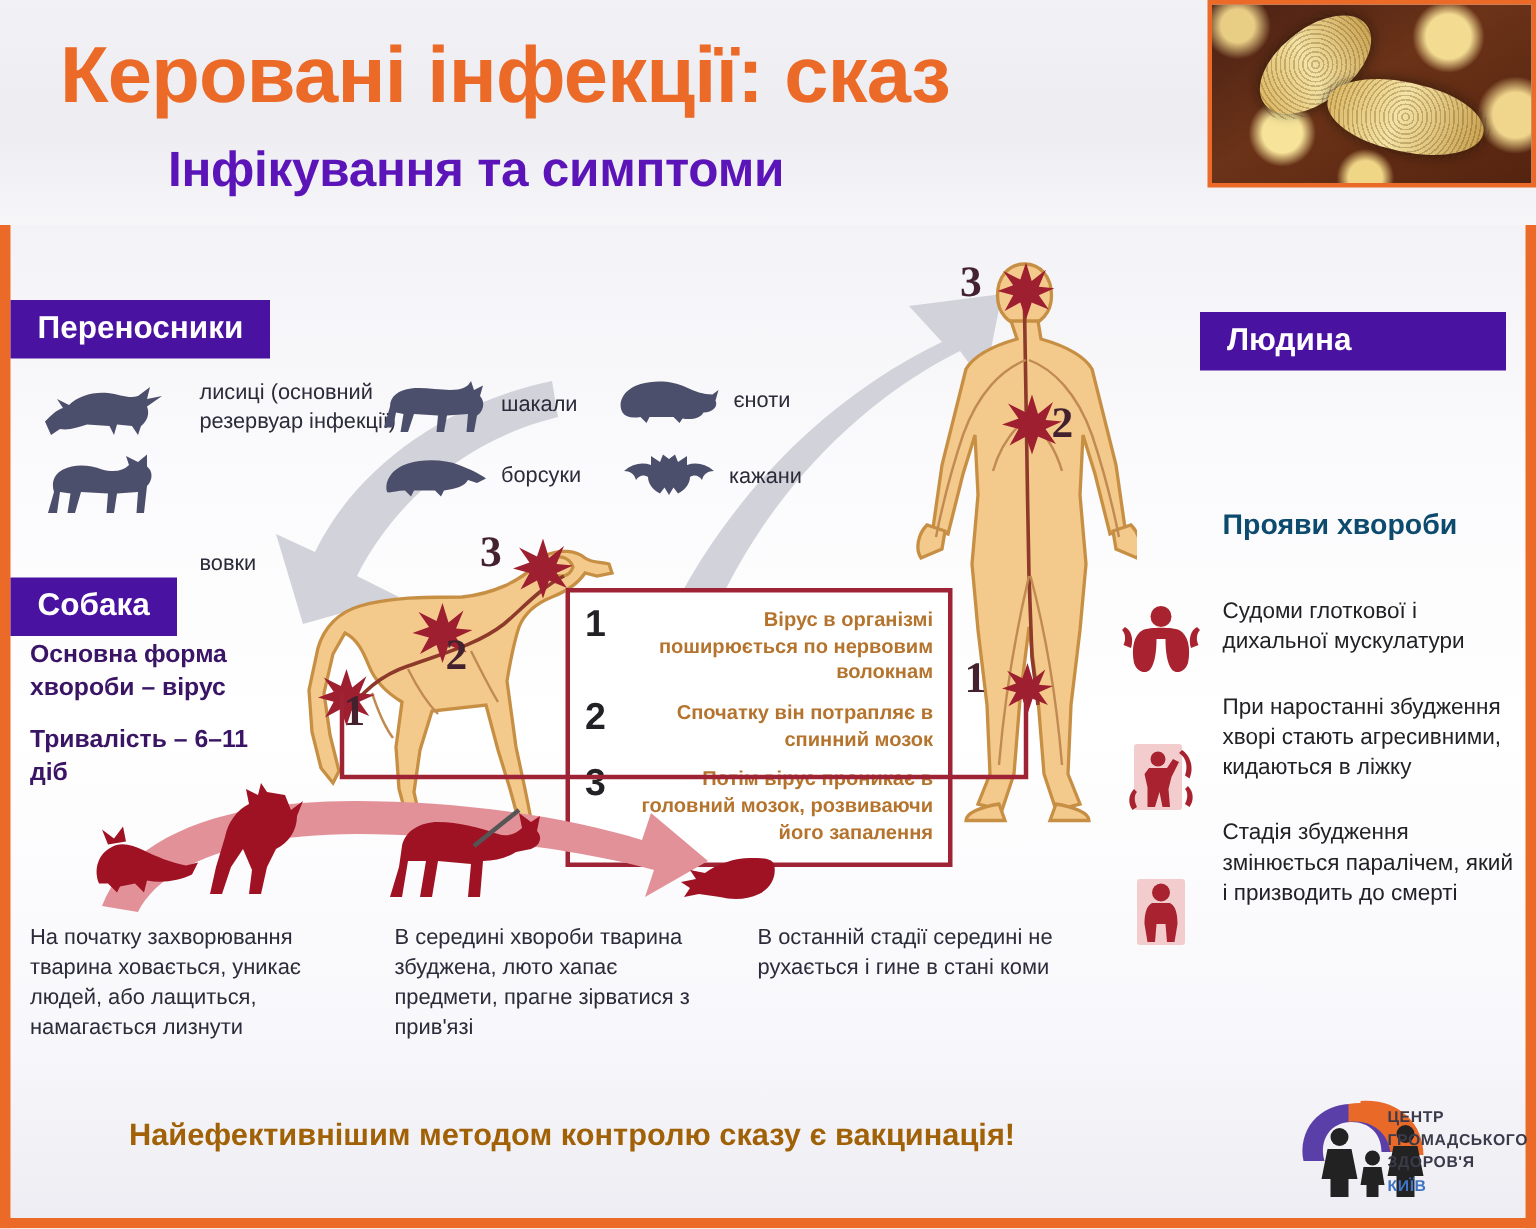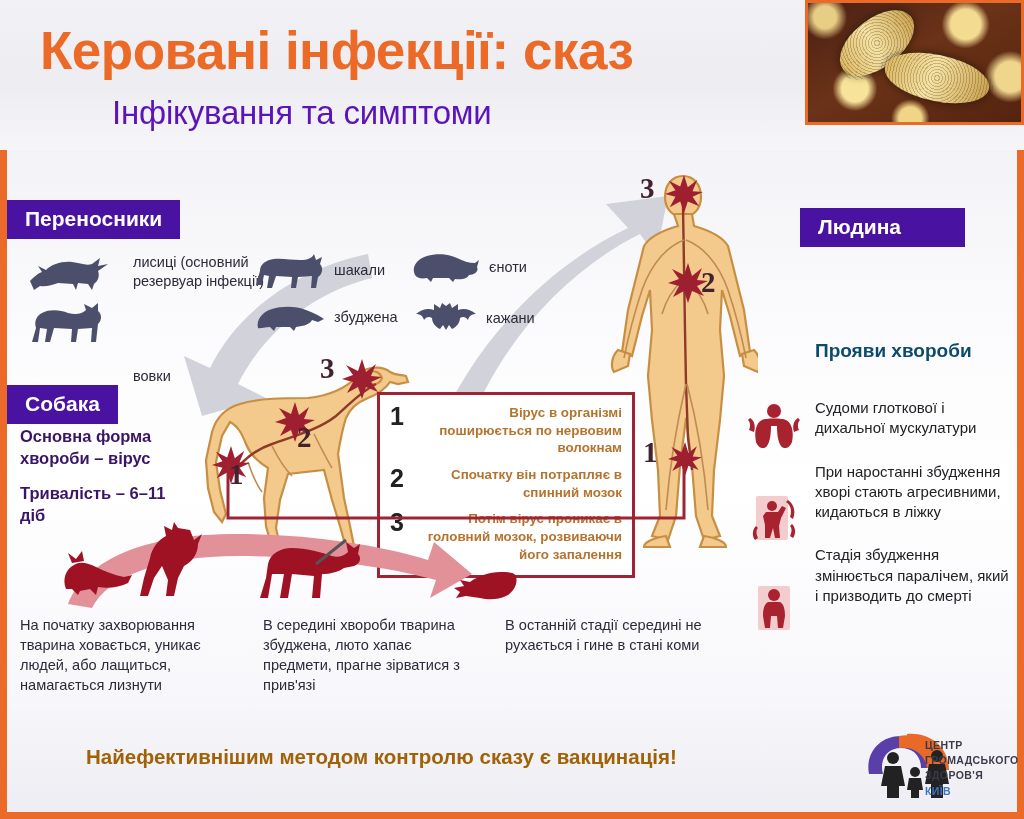--- a/index.html
+++ b/index.html
@@ -19,21 +19,21 @@
     position:absolute;left:0;top:0;width:1024px;height:150px;
     background:linear-gradient(180deg,#f2f1f5 0%,#edecf1 55%,#f6f5f8 100%);
   }
   .title{
     position:absolute;left:40px;top:20px;
     font-size:53px;font-weight:bold;color:#ec6a27;
     letter-spacing:-0.5px;white-space:nowrap;text-align:right;
   }
   .subtitle{
     position:absolute;left:112px;top:94px;
-    font-size:33px;font-weight:normal;color:#5a14b8;
+    font-size:33px;font-weight:bold;color:#5a14b8;
     letter-spacing:-0.2px;white-space:nowrap;
   }
   .virus-photo{
     position:absolute;left:805px;top:0;width:219px;height:125px;
     border:3px solid #ec6a27;box-sizing:border-box;
     background:
       radial-gradient(circle at 22% 72%, #f7e49a 0 7%, rgba(247,228,154,0) 12%),
       radial-gradient(circle at 74% 18%, #f3dc92 0 8%, rgba(243,220,146,0) 13%),
       radial-gradient(circle at 95% 62%, #f0d68c 0 7%, rgba(240,214,140,0) 12%),
       radial-gradient(circle at 48% 97%, #efd687 0 7%, rgba(239,214,135,0) 12%),
@@ -72,21 +72,21 @@
   }
 
   
   .badge{
     position:absolute;background:#4a12a0;color:#ffffff;
     font-size:21px;font-weight:bold;
     padding:7px 18px 8px 18px;white-space:nowrap;
   }
   .badge.carriers{left:7px;top:200px;}
   .badge.dog{left:7px;top:385px;}
-  .badge.human{left:800px;top:208px;padding-right:64px;}
+  .badge.human{left:800px;top:208px;padding-right:103px;}
 
   
   .animals{position:absolute;left:14px;top:250px;width:540px;height:95px;}
   .animal-row{position:absolute;display:flex;align-items:center;gap:8px;}
   .animal-label{
     font-size:14.5px;color:#2b2b3a;line-height:1.28;
   }
   .sil{display:block;}
   .sil path,.sil ellipse,.sil circle{fill:#4c4f6b;}
 
@@ -232,21 +232,21 @@
       <svg class="sil" width="72" height="38" viewBox="0 0 72 38">
         <path d="M2 34 L6 20 C6 13 12 9 20 8 C28 7 38 9 46 9 C54 9 58 7 60 3 L62 9 L68 6 L66 13 C70 17 68 24 64 26 L62 37 L57 37 L58 25 L44 26 L42 37 L37 37 L38 26 L22 25 L18 37 L13 37 L15 25 L10 24 L8 34 Z"></path>
       </svg>
       <div class="animal-label">шакали</div>
     </div>
 
     <div class="animal-row a-badger">
       <svg class="sil" width="72" height="30" viewBox="0 0 72 30">
         <path d="M4 26 C2 18 8 10 18 7 C28 4 42 4 52 8 C60 11 66 14 70 17 L64 20 L58 18 C56 22 50 24 42 25 L40 29 L36 25 L22 25 L20 29 L16 25 C10 25 6 27 4 26 Z"></path>
       </svg>
-      <div class="animal-label">збуджена</div>
+      <div class="animal-label">борсуки</div>
     </div>
 
     <div class="animal-row a-raccoon">
       <svg class="sil" width="72" height="32" viewBox="0 0 72 32">
         <path d="M6 24 C2 16 8 8 18 5 C28 2 40 3 48 7 C54 10 60 12 66 12 L70 9 L68 16 C70 20 66 24 60 24 C58 28 52 29 46 28 L44 31 L40 27 L24 27 L22 31 L18 27 C12 28 8 27 6 24 Z"></path>
       </svg>
       <div class="animal-label">єноти</div>
     </div>
 
     <div class="animal-row a-bat">

